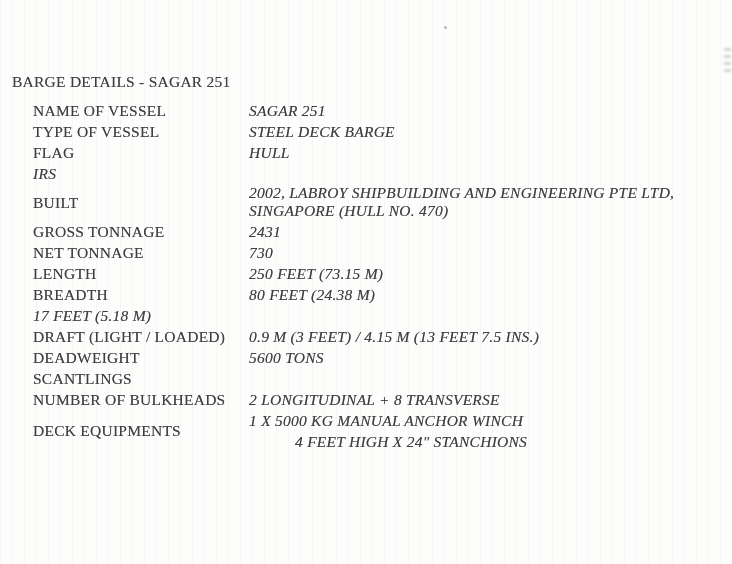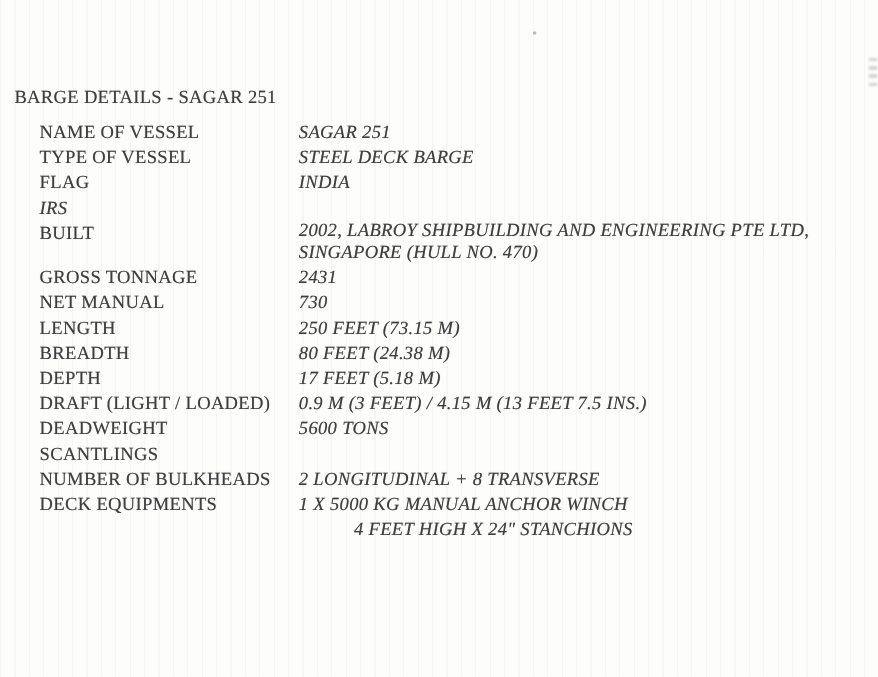--- a/index.html
+++ b/index.html
@@ -40,21 +40,21 @@
   .title{
     line-height:21px;
     white-space:nowrap;
   }
   .rows{
     margin-top:8px;
     margin-left:21px;
   }
   .row{
     display:flex;
-    align-items:flex-start;
+    align-items:center;
   }
   .label{
     width:216px;
     flex:0 0 216px;
     line-height:21px;
     white-space:nowrap;
   }
   .value{
     flex:1 1 auto;
     min-width:0;
@@ -111,21 +111,21 @@
   <div class="row">
     <div class="label">TYPE OF VESSEL</div>
     <div class="value">
           <div class="vline">STEEL DECK BARGE</div>
         </div>
   </div>
 
   <div class="row">
     <div class="label">FLAG</div>
     <div class="value">
-          <div class="vline">INDIA</div>
+          <div class="vline">HULL</div>
         </div>
   </div>
 
   <div class="row">
     <div class="value">
           <div class="vline">IRS</div>
         </div>
   </div>
 
   <div class="row">
@@ -137,42 +137,41 @@
   </div>
 
   <div class="row">
     <div class="label">GROSS TONNAGE</div>
     <div class="value">
           <div class="vline">2431</div>
         </div>
   </div>
 
   <div class="row">
-    <div class="label">NET MANUAL</div>
+    <div class="label">NET TONNAGE</div>
     <div class="value">
           <div class="vline">730</div>
         </div>
   </div>
 
   <div class="row">
     <div class="label">LENGTH</div>
     <div class="value">
           <div class="vline">250 FEET (73.15 M)</div>
         </div>
   </div>
 
   <div class="row">
     <div class="label">BREADTH</div>
     <div class="value">
           <div class="vline">80 FEET (24.38 M)</div>
         </div>
   </div>
 
   <div class="row">
-    <div class="label">DEPTH</div>
     <div class="value">
           <div class="vline">17 FEET (5.18 M)</div>
         </div>
   </div>
 
   <div class="row">
     <div class="label">DRAFT (LIGHT / LOADED)</div>
     <div class="value">
           <div class="vline">0.9 M (3 FEET) / 4.15 M (13 FEET 7.5 INS.)</div>
         </div>

